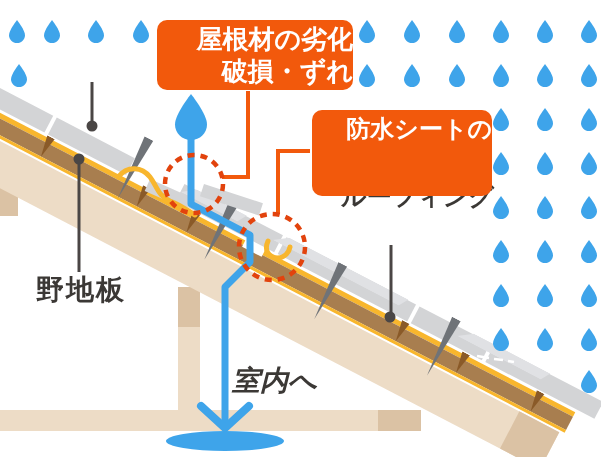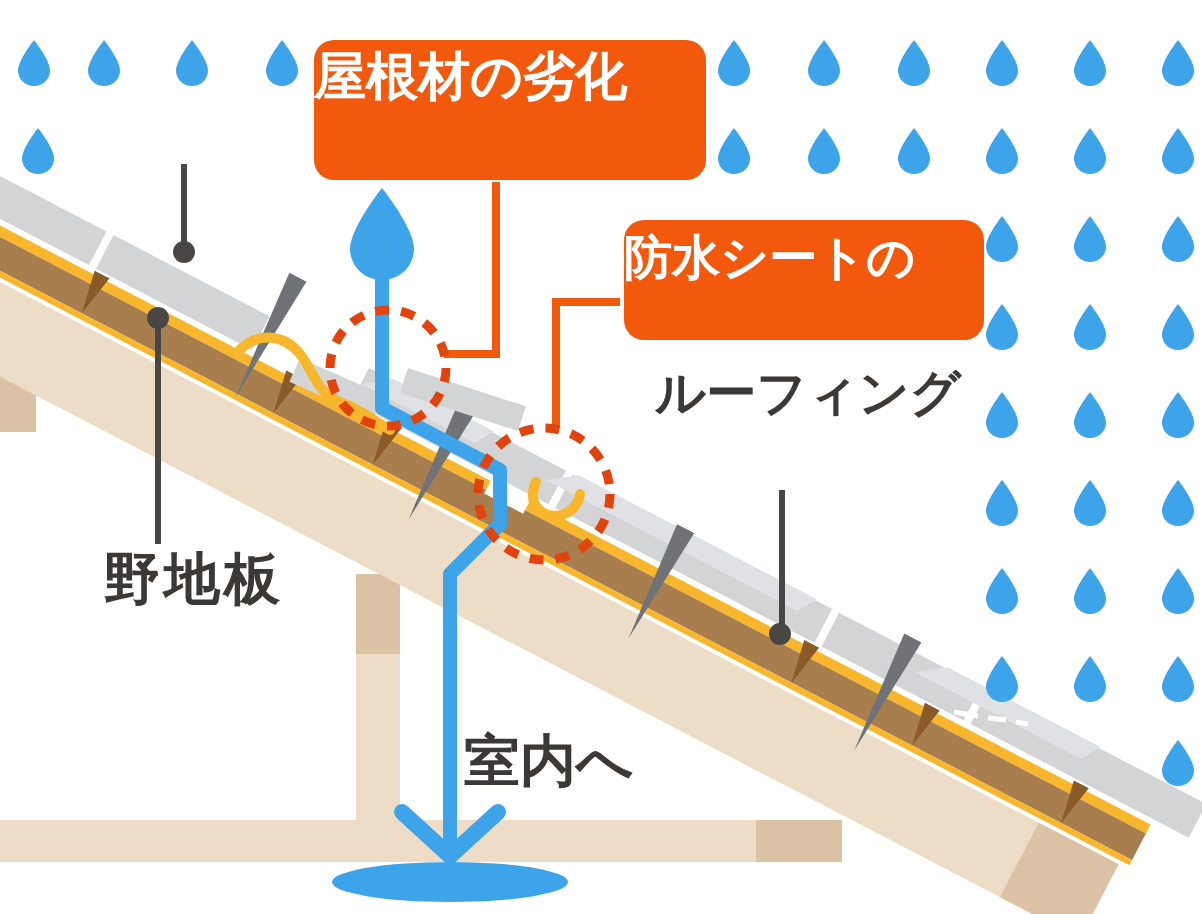--- a/index.html
+++ b/index.html
@@ -32,27 +32,27 @@
          clip-path:polygon(15% 0,85% 0,50% 100%);}
   .nail{position:absolute;width:11px;background:var(--nail);clip-path:polygon(6% 0,94% 0,50% 100%);}
 
   .frag{position:absolute;height:13px;background:var(--tile);transform-origin:0 0;z-index:3;}
 
   svg.overlay{position:absolute;left:0;top:0;z-index:5;}
 
   
   .lbl{position:absolute;z-index:6;white-space:nowrap;}
   .lbl-yanezai{left:45px;top:50px;font-size:27px;letter-spacing:1px;}
-  .lbl-nojiita{left:52px;top:271px;font-size:28px;letter-spacing:2px;}
-  .lbl-roofing{left:314px;top:182px;width:180px;text-align:center;font-size:25px;line-height:29px;}
-  .lbl-shitsunai{left:232px;top:362px;font-size:28px;}
+  .lbl-nojiita{left:36px;top:271px;font-size:28px;letter-spacing:2px;}
+  .lbl-roofing{left:314px;top:182px;width:180px;text-align:right;font-size:25px;line-height:29px;}
+  .lbl-shitsunai{left:232px;top:362px;font-size:28px;font-style:italic;}
   .callout{position:absolute;background:var(--orange);color:#fff;border-radius:10px;
-           text-align:left;z-index:6;box-sizing:border-box;}
+           text-align:right;z-index:6;box-sizing:border-box;}
   .box1{left:157px;top:20px;width:196px;height:70px;font-size:26px;line-height:32px;padding-top:3px;}
-  .box2{left:312px;top:110px;width:180px;height:60px;font-size:24px;line-height:30px;padding-top:4px;}
+  .box2{left:312px;top:110px;width:180px;height:86px;font-size:24px;line-height:30px;padding-top:4px;}
 </style>
 </head>
 <body>
 
 <div class="stage" style="--orange: #f2590c; --circlered: #e2430d; --blue: #3ea4ea; --tile: #d3d4d6; --yellow: #f8b62d; --brown: #a87e4f; --beige: #eddcc6; --beigedark: #dbc2a4; --wedge: #8a5a28; --nail: #6f7378; --text: #3b3835; --pointer: #4a4645;">
 
   <div class="abs stub"></div>
   <div class="abs beam"></div>
   <div class="abs beam-dark"></div>
   <div class="abs post"></div>
@@ -155,17 +155,18 @@
     </svg>
 
   <div class="lbl lbl-nojiita">野地板</div>
   <div class="lbl lbl-roofing">
     <div>ルーフィング</div>
   </div>
   <div class="lbl lbl-shitsunai">室内へ</div>
 
   <div class="callout box1">
     <div>屋根材の劣化</div>
+    <div>破損・ずれ</div>
   </div>
   <div class="callout box2">
     <div>防水シートの</div>
   </div>
 </div>
 
 </body></html>

